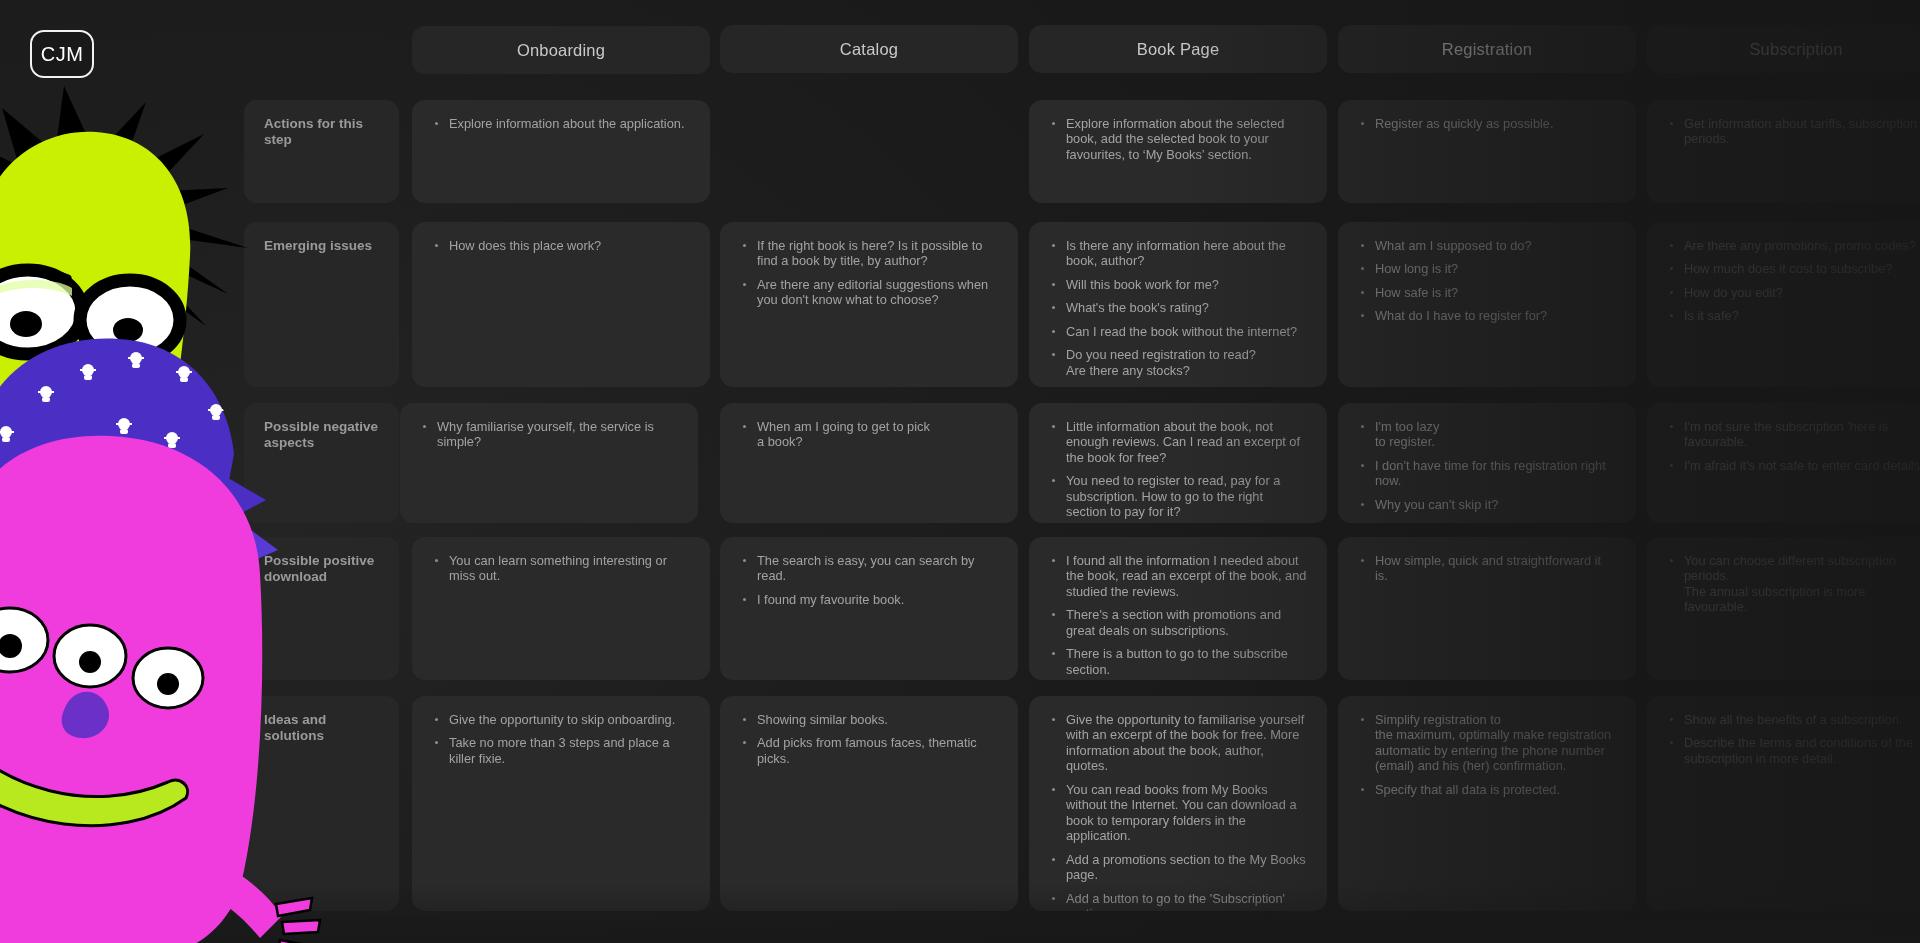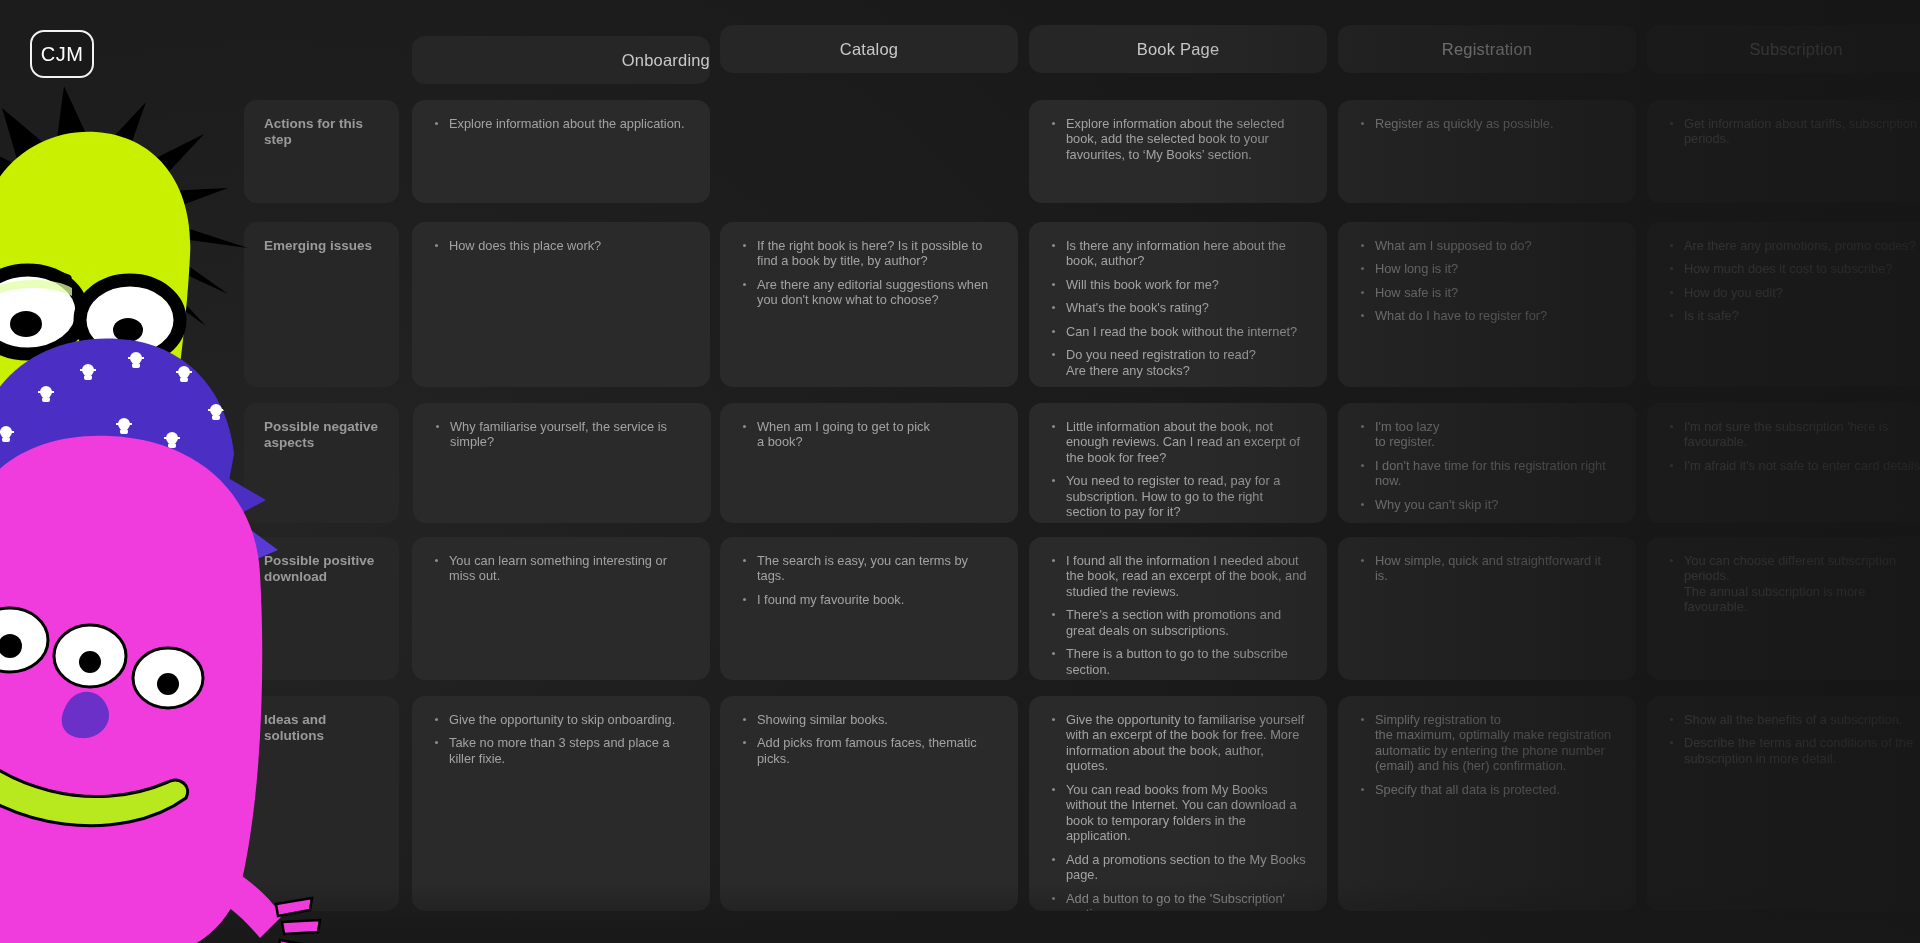--- a/index.html
+++ b/index.html
@@ -106,21 +106,21 @@
     z-index: 30;
     pointer-events: none;
   }
 </style>
 </head>
 <body>
 
 <div id="root">
 
   <div class="grid-abs" id="grid">
-      <div class="cell header" style="left: 412px; top: 36px; width: 298px; height: 48px; justify-content: flex-end;">
+      <div class="cell header" style="left: 412px; top: 26px; width: 298px; height: 48px;">
         <span class="htxt">Onboarding</span>
       </div>
       <div class="cell header" style="left: 720px; top: 25px; width: 298px; height: 48px;">
         <span class="htxt">Catalog</span>
       </div>
       <div class="cell header" style="left: 1029px; top: 25px; width: 298px; height: 48px;">
         <span class="htxt">Book Page</span>
       </div>
       <div class="cell header" style="left: 1338px; top: 25px; width: 298px; height: 48px;">
         <span class="htxt">Registration</span>
@@ -187,21 +187,21 @@
         <ul class="bullets">
           <li>Are there any promotions, promo codes?</li>
           <li>How much does it cost to subscribe?</li>
           <li>How do you edit?</li>
           <li>Is it safe?</li>
         </ul>
       </div>
       <div class="cell rowlabel" style="left: 244px; top: 403px; width: 155px; height: 120px;">
         <div class="ltxt">Possible negative aspects</div>
       </div>
-      <div class="cell content" style="left: 413px; top: 403px; width: 298px; height: 120px;">
+      <div class="cell content" style="left: 400px; top: 403px; width: 298px; height: 120px;">
         <ul class="bullets">
           <li>Why familiarise yourself, the service is simple?</li>
         </ul>
       </div>
       <div class="cell content" style="left: 720px; top: 403px; width: 298px; height: 120px;">
         <ul class="bullets">
           <li>When am I going to get to pick
 a book?</li>
         </ul>
       </div>
@@ -228,21 +228,21 @@
       <div class="cell rowlabel" style="left: 244px; top: 537px; width: 155px; height: 143px;">
         <div class="ltxt">Possible positive download</div>
       </div>
       <div class="cell content" style="left: 412px; top: 537px; width: 298px; height: 143px;">
         <ul class="bullets">
           <li>You can learn something interesting or miss out.</li>
         </ul>
       </div>
       <div class="cell content" style="left: 720px; top: 537px; width: 298px; height: 143px;">
         <ul class="bullets">
-          <li>The search is easy, you can terms by tags.</li>
+          <li>The search is easy, you can search by read.</li>
           <li>I found my favourite book.</li>
         </ul>
       </div>
       <div class="cell content" style="left: 1029px; top: 537px; width: 298px; height: 143px;">
         <ul class="bullets">
           <li>I found all the information I needed about the book, read an excerpt of the book, and studied the reviews.</li>
           <li>There's a section with promotions and great deals on subscriptions.</li>
           <li>There is a button to go to the subscribe section.</li>
         </ul>
       </div>

